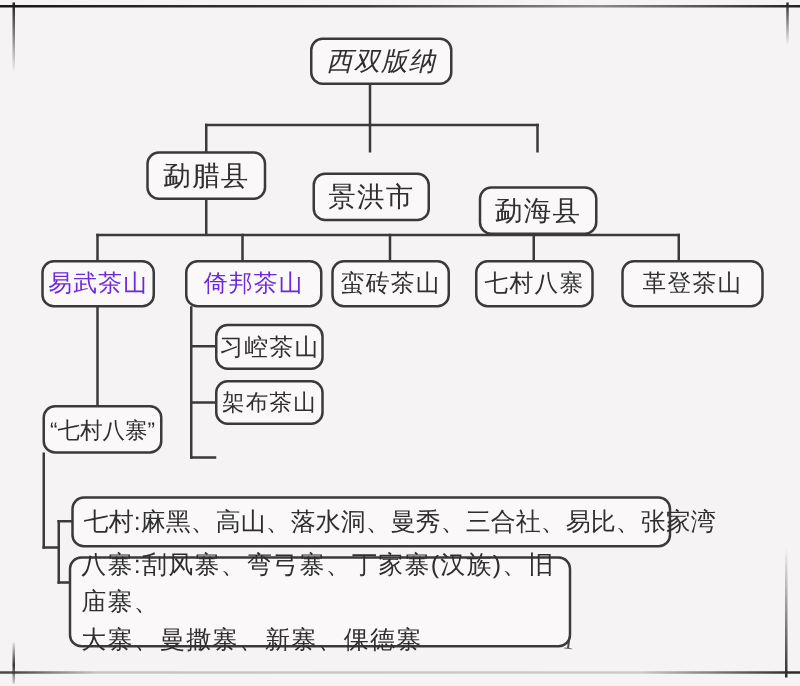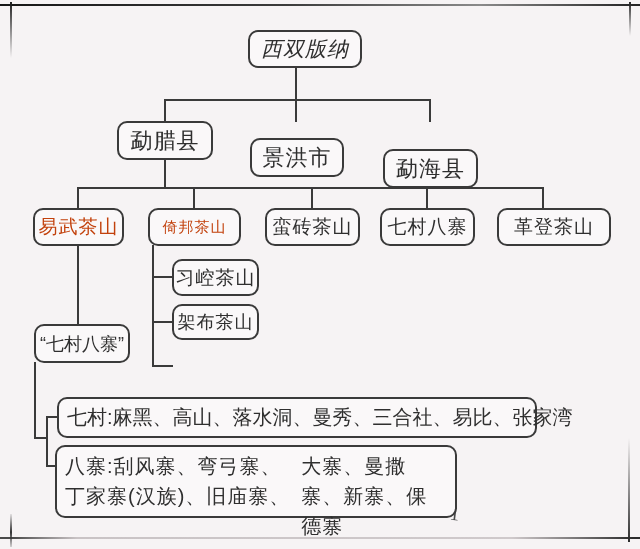--- a/index.html
+++ b/index.html
@@ -13,24 +13,24 @@
     position:absolute;
     border:2px solid #3a3a3a;
     border-radius:10px;
     background:#faf8f9;
     display:flex;align-items:center;justify-content:center;
     box-sizing:border-box;
     font-size:20px;
     letter-spacing:1px;
     white-space:nowrap;
   }
-  .node.red{color:#c2410c;}
+  .node.red{color:#6d28d9;}
   .node.leftalign{justify-content:flex-start;padding:0 8px;letter-spacing:0;}
   .node.multiline{
-    align-items:flex-start;justify-content:center;
+    flex-direction:column;align-items:flex-start;justify-content:center;
     padding:4px 8px;white-space:normal;line-height:30px;
   }
   .ln{position:absolute;background:#3a3a3a;}
   .mark{position:absolute;}
   .fade-v-tl{background:linear-gradient(to bottom,#1f1f1f,rgba(60,60,60,0));}
   .fade-v-tr{background:linear-gradient(to bottom,#2a2a2a,rgba(60,60,60,0));}
   .fade-v-bl{background:linear-gradient(to bottom,rgba(60,60,60,0.1),#333 55%,rgba(70,70,70,0.2));}
   .fade-v-br{background:linear-gradient(to bottom,rgba(60,60,60,0),#2c2c2c);}
   .top-line{background:linear-gradient(to right,#161616,#3c3c3c 45%,#8a8a8a 75%,#222);}
   .bottom-line{background:linear-gradient(to right,#4a4a4a 2%,#c9c3c5 12%,#cfc9cb 80%,#2c2c2c 99%);}
@@ -75,21 +75,21 @@
   <div class="ln" style="left:46px;top:416px;width:12px;height:2px;"></div>
   <div class="ln" style="left:46px;top:465px;width:10px;height:2px;"></div>
 
   <div class="node" style="left:248px;top:30px;width:114px;height:38px;font-size:21px;font-style:italic;">西双版纳</div>
 
   <div class="node" style="left:117px;top:121px;width:96px;height:39px;font-size:22px;">勐腊县</div>
   <div class="node" style="left:250px;top:121px;width:94px;height:39px;font-size:22px;margin-top:17px;">景洪市</div>
   <div class="node" style="left:383px;top:121px;width:95px;height:39px;font-size:22px;margin-top:28px;">勐海县</div>
 
   <div class="node red" style="left:33px;top:208px;width:91px;height:38px;font-size:19px;">易武茶山</div>
-  <div class="node red" style="left:148px;top:208px;width:93px;height:38px;font-size:15px;">倚邦茶山</div>
+  <div class="node red" style="left:148px;top:208px;width:110px;height:38px;font-size:19px;">倚邦茶山</div>
   <div class="node" style="left:265px;top:208px;width:95px;height:38px;font-size:19px;">蛮砖茶山</div>
   <div class="node" style="left:380px;top:208px;width:95px;height:38px;font-size:19px;">七村八寨</div>
   <div class="node" style="left:497px;top:208px;width:114px;height:38px;font-size:19px;">革登茶山</div>
 
   <div class="node" style="left:172px;top:259px;width:87px;height:37px;font-size:19px;">习崆茶山</div>
   <div class="node" style="left:172px;top:304px;width:87px;height:36px;font-size:18px;">架布茶山</div>
 
   <div class="node" style="left:34px;top:324px;width:96px;height:39px;font-size:18px;letter-spacing:0;">“七村八寨”</div>
 
   <div class="node leftalign" style="left:57px;top:397px;width:480px;height:41px;font-size:20px;">七村:麻黑、高山、落水洞、曼秀、三合社、易比、张家湾</div>

